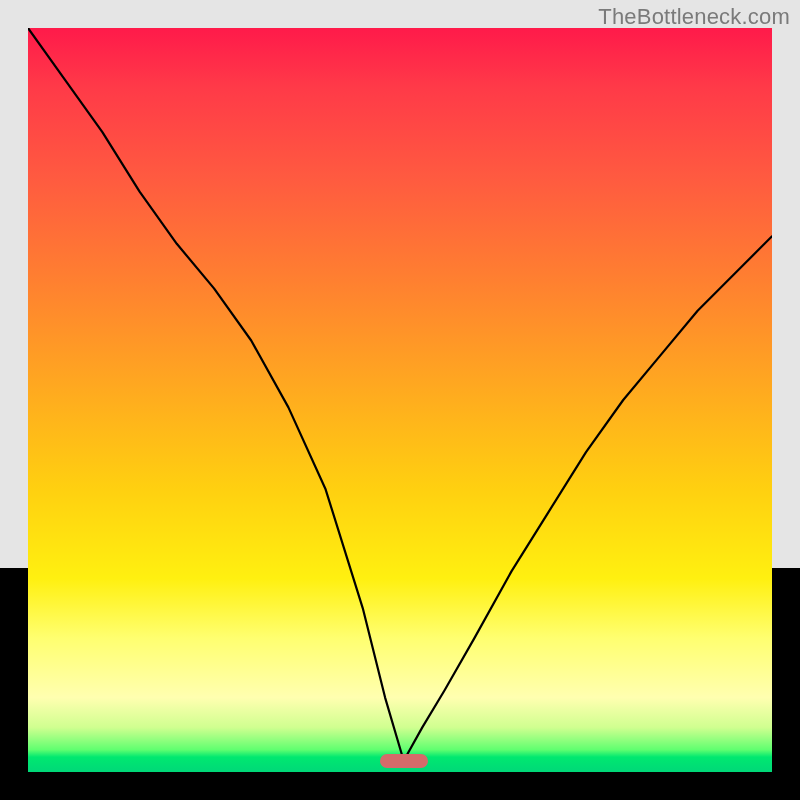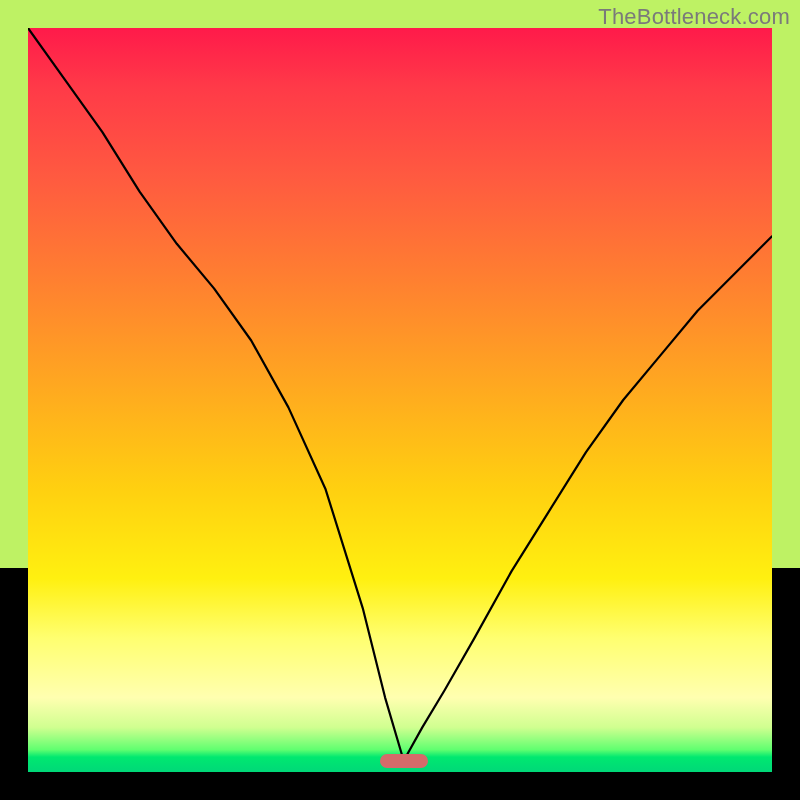--- a/index.html
+++ b/index.html
@@ -10,21 +10,21 @@
     background: #000;
     overflow: hidden;
     font-family: Arial, Helvetica, sans-serif;
   }
   .frame {
     position: absolute;
     top: 0;
     left: 0;
     width: 800px;
     height: 568px;
-    background: #bef264;
+    background: #e5e5e5;
   }
   .plot-area {
     position: absolute;
     top: 28px;
     left: 28px;
     width: 744px;
     height: 744px;
     overflow: hidden;
   }
   .gradient {

